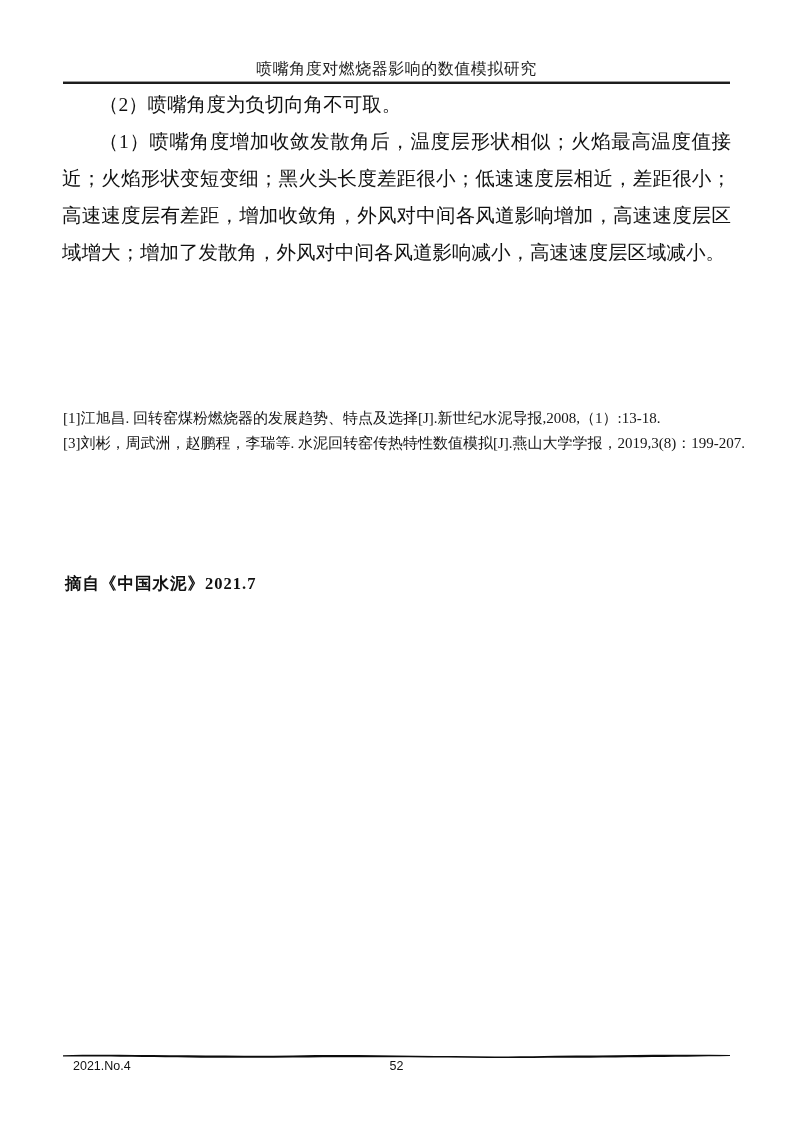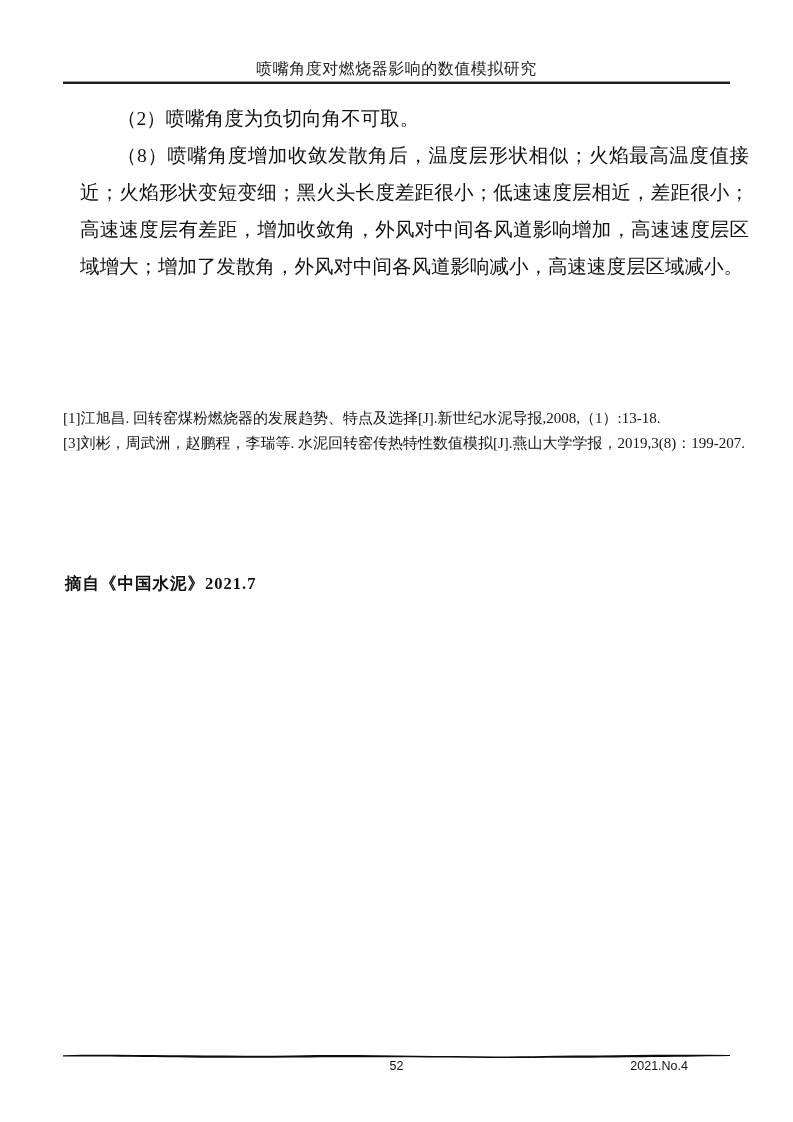--- a/index.html
+++ b/index.html
@@ -27,27 +27,26 @@
   .header-rule {
     position: absolute;
     top: 81px;
     left: 63px;
     width: 667px;
     height: 3px;
     background: linear-gradient(to bottom, #9a9a9a 0 34%, #1d1d1d 34% 100%);
   }
   .body-text {
     position: absolute;
-    top: 100px;
+    top: 86px;
     left: 62px;
     width: 669px;
     font-size: 19.5px;
     line-height: 37px;
     color: #111;
-    margin-left: 18px;
   }
   .body-text p {
     text-indent: 1.9em;
     text-align: justify;
     text-align-last: left;
   }
   .references {
     position: absolute;
     top: 406px;
     left: 63px;
@@ -88,40 +87,39 @@
     left: 63px;
     width: 667px;
     text-align: center;
     font-family: "Liberation Sans", "DejaVu Sans", sans-serif;
     font-size: 12.5px;
     color: #111;
   }
   .footer-issue {
     position: absolute;
     top: 1059px;
-    left: 48px;
+    left: 73px;
     width: 640px;
-    text-align: right;
     font-family: "Liberation Sans", "DejaVu Sans", sans-serif;
     font-size: 12.5px;
     color: #111;
   }
 </style>
 </head>
 <body>
 
 <div class="page">
 
   <div class="doc-header-title">喷嘴角度对燃烧器影响的数值模拟研究</div>
 
   <div class="header-rule"></div>
 
   <div class="body-text">
     <p>（2）喷嘴角度为负切向角不可取。</p>
-    <p>（8）喷嘴角度增加收敛发散角后，温度层形状相似；火焰最高温度值接近；火焰形状变短变细；黑火头长度差距很小；低速速度层相近，差距很小；高速速度层有差距，增加收敛角，外风对中间各风道影响增加，高速速度层区域增大；增加了发散角，外风对中间各风道影响减小，高速速度层区域减小。</p>
+    <p>（1）喷嘴角度增加收敛发散角后，温度层形状相似；火焰最高温度值接近；火焰形状变短变细；黑火头长度差距很小；低速速度层相近，差距很小；高速速度层有差距，增加收敛角，外风对中间各风道影响增加，高速速度层区域增大；增加了发散角，外风对中间各风道影响减小，高速速度层区域减小。</p>
   </div>
 
   <div class="references">
     <div class="reference-item">[1]江旭昌. 回转窑煤粉燃烧器的发展趋势、特点及选择[J].新世纪水泥导报,2008,（1）:13-18.</div>
     <div class="reference-item">[3]刘彬，周武洲，赵鹏程，李瑞等. 水泥回转窑传热特性数值模拟[J].燕山大学学报，2019,3(8)：199-207.</div>
   </div>
 
   <div class="source-note">摘自《中国水泥》2021.7</div>
 
   <svg class="footer-rule" viewBox="0 0 667 7" preserveAspectRatio="none">

